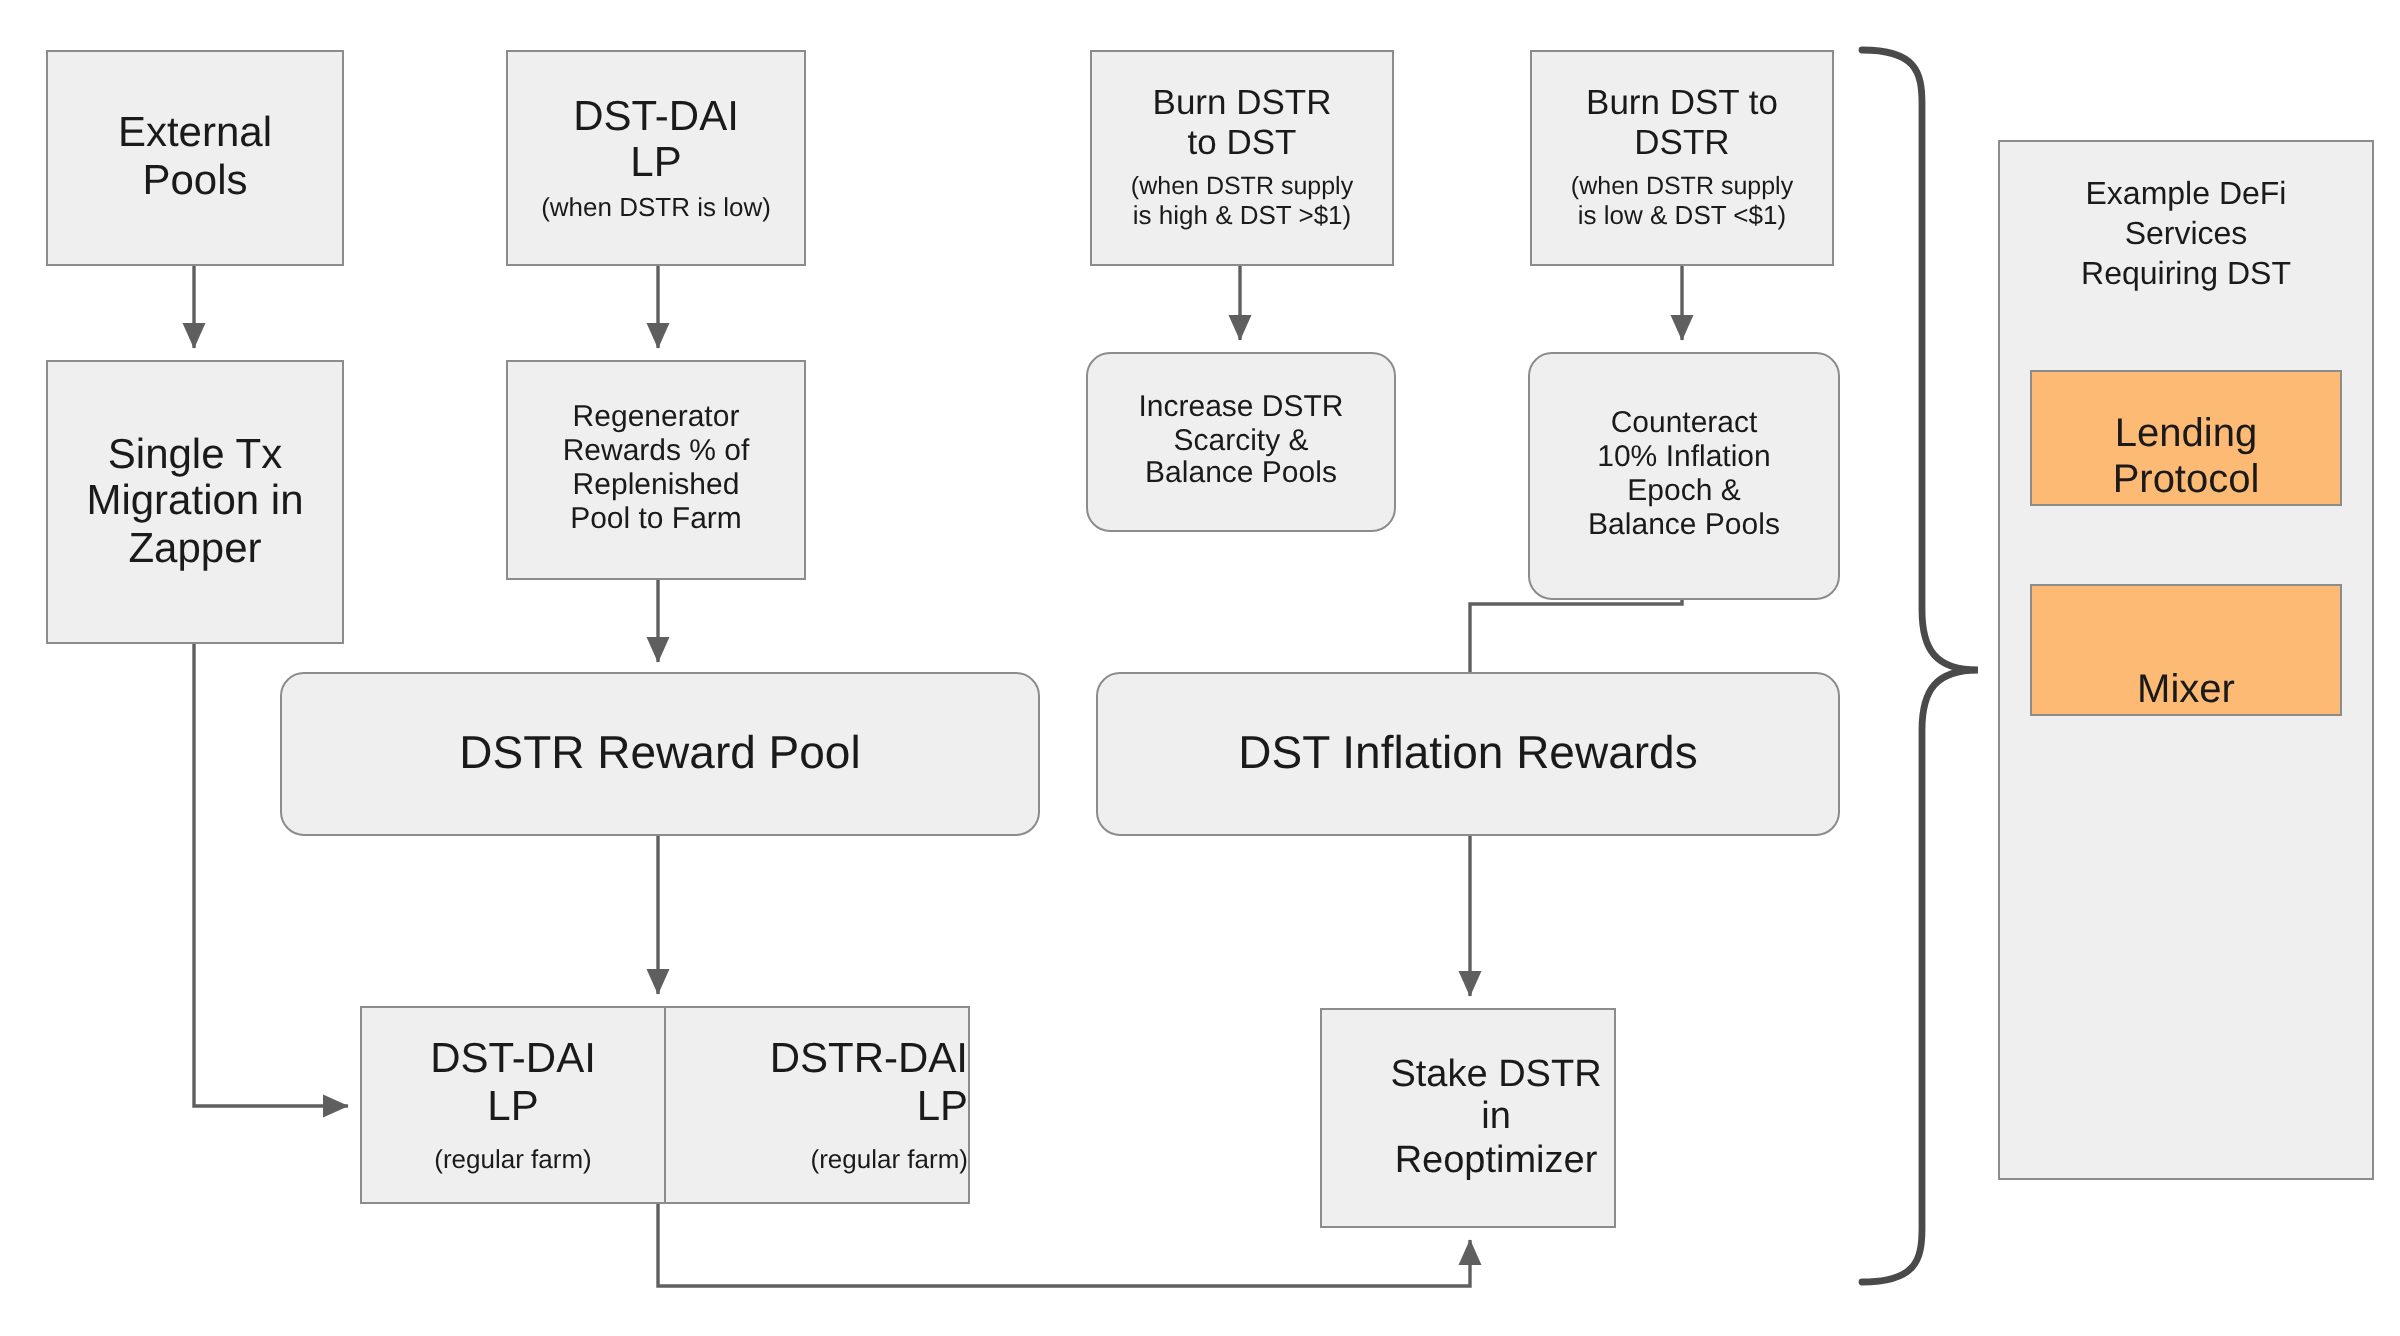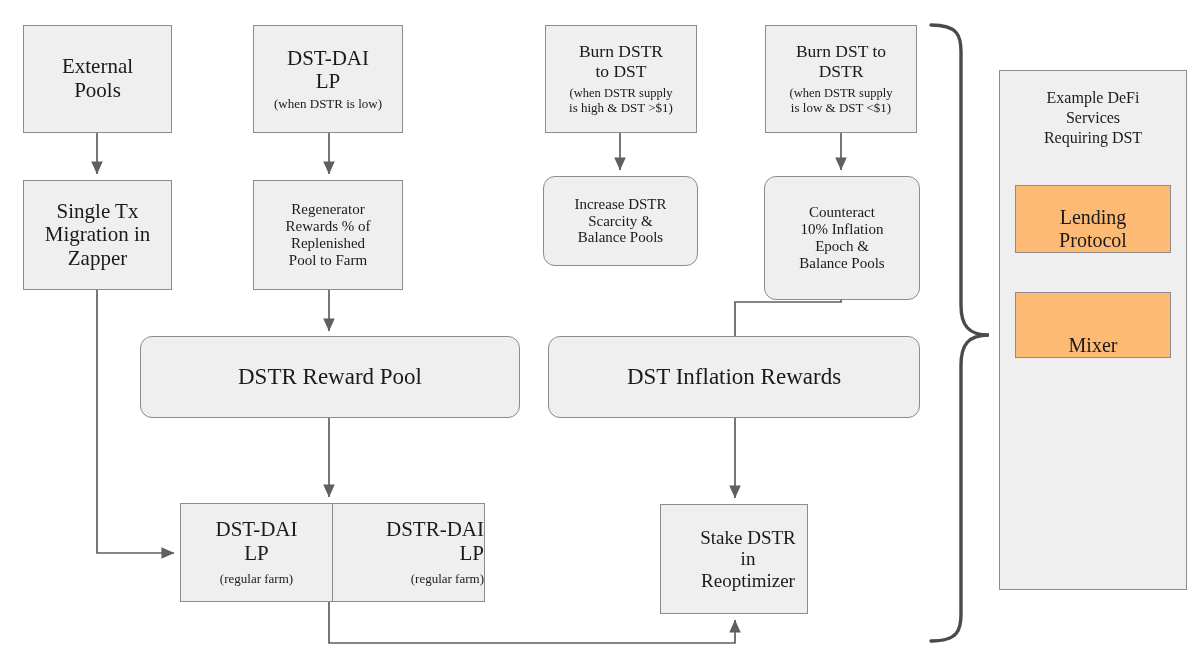--- a/index.html
+++ b/index.html
@@ -1,18 +1,18 @@
 <!DOCTYPE html>
 <html><head>
 <meta charset="utf-8">
 <style>
   html,body{margin:0;padding:0;background:#ffffff;}
   body{width:1200px;height:668px;overflow:hidden;
        font-family:"Liberation Sans","DejaVu Sans",sans-serif;color:#1a1a1a;}
-  #stage{position:relative;width:1200px;height:668px;background:#ffffff;font-family:Liberation Serif, serif;}
+  #stage{position:relative;width:1200px;height:668px;background:#ffffff;}
 
   svg.edges{position:absolute;left:0;top:0;width:1200px;height:668px;pointer-events:none;}
 
   .node{position:absolute;box-sizing:border-box;background:#efefef;border:1.6px solid #8c8c8c;
         display:flex;flex-direction:column;align-items:center;justify-content:center;
         text-align:center;line-height:1.12;}
   .node.round{border-radius:12px;}
   .node .t{font-size:21px;}
   .node .t.sm{font-size:17.5px;}
   .node .t.xs{font-size:15px;}
@@ -88,21 +88,21 @@
     <div class="sub" style="margin-top:0;">is high &amp; DST &gt;$1)</div>
   </div>
 
   <div class="node" style="left:765px;top:25px;width:152px;height:108px;">
     <div class="t sm">Burn DST to</div>
     <div class="t sm">DSTR</div>
     <div class="sub2">(when DSTR supply</div>
     <div class="sub" style="margin-top:0;">is low &amp; DST &lt;$1)</div>
   </div>
 
-  <div class="node" style="left:23px;top:180px;width:149px;height:110px;">
+  <div class="node" style="left:23px;top:180px;width:149px;height:142px;">
     <div class="t">Single Tx</div>
     <div class="t">Migration in</div>
     <div class="t">Zapper</div>
   </div>
 
   <div class="node" style="left:253px;top:180px;width:150px;height:110px;">
     <div class="t xs">Regenerator</div>
     <div class="t xs">Rewards % of</div>
     <div class="t xs">Replenished</div>
     <div class="t xs">Pool to Farm</div>

